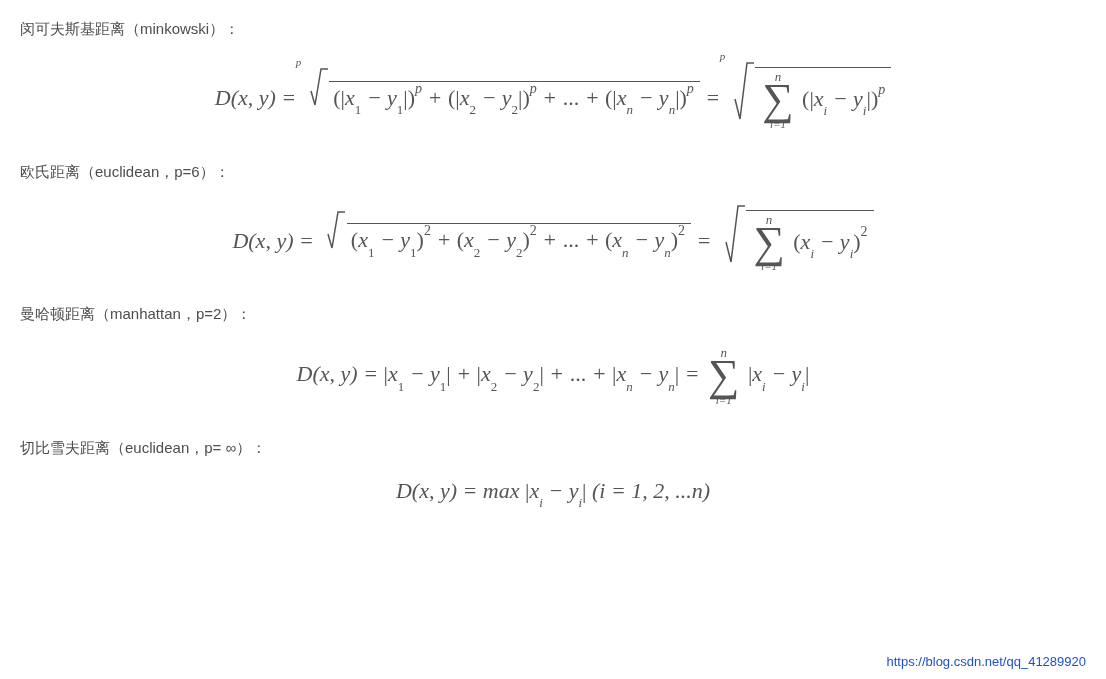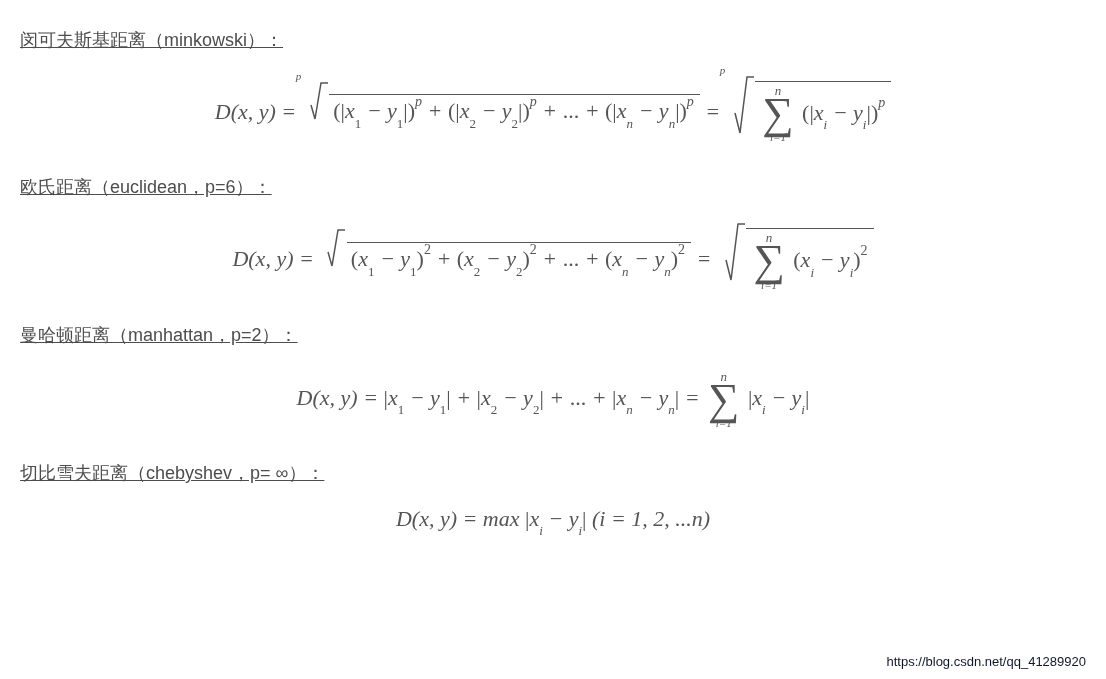--- a/index.html
+++ b/index.html
@@ -5,25 +5,24 @@
     body {
       margin: 0;
       padding: 10px 20px;
       font-family: -apple-system, "Microsoft YaHei", sans-serif;
       background: #ffffff;
       color: #333;
       width: 1106px;
       box-sizing: border-box;
     }
     .heading {
-      font-size: 18px;
+      font-size: 15px;
       color: #4d4d4d;
-      margin: 16px 0 20px 0;
+      margin: 7px 0 20px 0;
       line-height: 1.6;
-      text-decoration: underline;
     }
     .formula {
       font-family: "Times New Roman", Georgia, serif;
       font-style: italic;
       font-size: 22px;
       color: #555;
       text-align: center;
       margin: 18px 0 30px 0;
       white-space: nowrap;
       line-height: 1;
@@ -91,21 +90,21 @@
       display: block;
       font-size: 11px;
       font-style: italic;
       margin-top: 0px;
     }
     .watermark {
       position: absolute;
       right: 20px;
       bottom: 10px;
       font-size: 13px;
-      color: #0f172a;
+      color: #1d4ed8;
       font-style: normal;
       font-family: Arial, sans-serif;
     }
     .vmid { vertical-align: middle; }
   </style>
 </head>
 <body>
 
 <div class="heading">闵可夫斯基距离（minkowski）：</div>
 <div class="formula">
@@ -189,21 +188,21 @@
   <span class="bigop">
     <span class="top">n</span>
     <span class="sigma">∑</span>
     <span class="bot">i=1</span>
   </span>
   <span class="vmid">
   <span class="up">|</span><span>x</span><span class="sub">i</span><span> − </span><span>y</span><span class="sub">i</span><span class="up">|</span>
   </span>
 </div>
 
-<div class="heading">切比雪夫距离（chebyshev，p= ∞）：</div>
+<div class="heading">切比雪夫距离（euclidean，p= ∞）：</div>
 <div class="formula">
   <span>D(x, y) = </span>
   <span>max</span>
   <span class="up">|</span><span>x</span><span class="sub">i</span><span> − </span><span>y</span><span class="sub">i</span><span class="up">|</span>
   <span>(i = 1, 2, ...n)</span>
 </div>
 
 <div class="watermark">https://blog.csdn.net/qq_41289920</div>
 
 </body></html>

